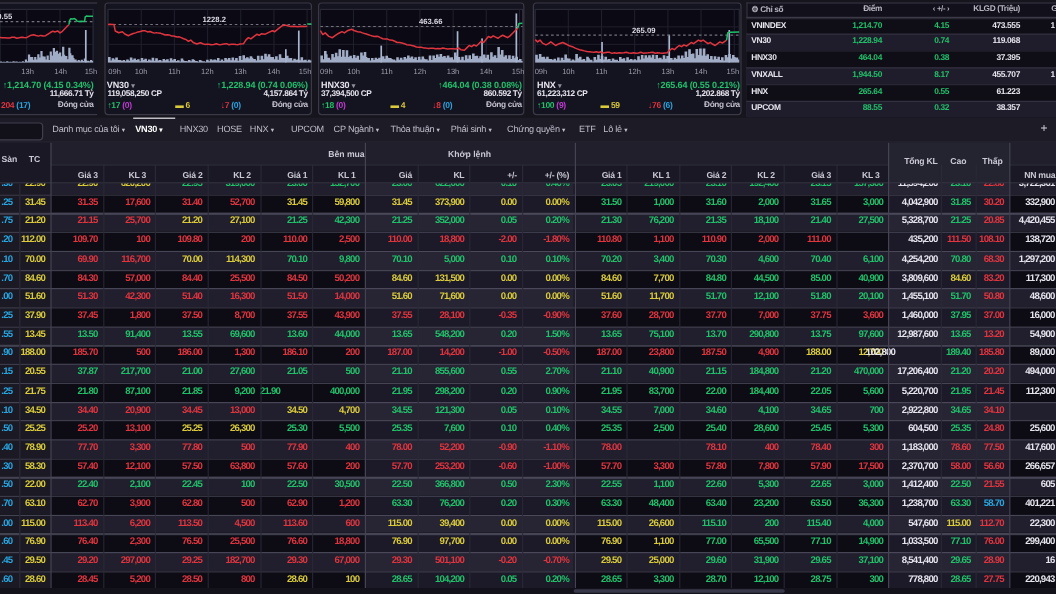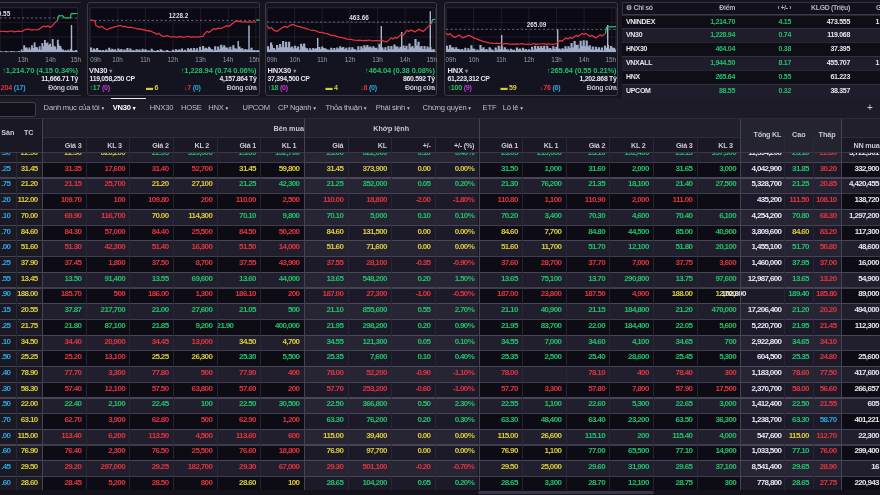--- a/index.html
+++ b/index.html
@@ -527,21 +527,21 @@
         <div style="position:absolute;left:0;top:0;width:880px;height:1.2px;background:rgba(104,102,120,0.55);"></div>
         <div style="position:absolute;left:0.0px;top:0;width:10.3px;height:100%;line-height:13.95px;text-align:right;color:#29a6e0;" class="d">.90</div>
         <div style="position:absolute;left:15.6px;top:0;width:22.0px;height:100%;line-height:13.95px;text-align:right;color:#d9cb3a;" class="d">188.00</div>
         <div style="position:absolute;left:42.0px;top:0;width:39.3px;height:100%;line-height:13.95px;text-align:right;color:#e0353f;" class="d">185.70</div>
         <div style="position:absolute;left:85.7px;top:0;width:39.3px;height:100%;line-height:13.95px;text-align:right;color:#e0353f;" class="d">500</div>
         <div style="position:absolute;left:129.3px;top:0;width:39.2px;height:100%;line-height:13.95px;text-align:right;color:#e0353f;" class="d">186.00</div>
         <div style="position:absolute;left:172.9px;top:0;width:39.3px;height:100%;line-height:13.95px;text-align:right;color:#e0353f;" class="d">1,300</div>
         <div style="position:absolute;left:216.6px;top:0;width:39.3px;height:100%;line-height:13.95px;text-align:right;color:#e0353f;" class="d">186.10</div>
         <div style="position:absolute;left:260.2px;top:0;width:39.2px;height:100%;line-height:13.95px;text-align:right;color:#e0353f;" class="d">200</div>
         <div style="position:absolute;left:303.9px;top:0;width:39.3px;height:100%;line-height:13.95px;text-align:right;color:#e0353f;" class="d">187.00</div>
-        <div style="position:absolute;left:347.6px;top:0;width:39.2px;height:100%;line-height:13.95px;text-align:right;color:#e0353f;" class="d">27,300</div>
+        <div style="position:absolute;left:347.6px;top:0;width:39.2px;height:100%;line-height:13.95px;text-align:right;color:#e0353f;" class="d">14,200</div>
         <div style="position:absolute;left:391.2px;top:0;width:39.2px;height:100%;line-height:13.95px;text-align:right;color:#e0353f;" class="d">-1.00</div>
         <div style="position:absolute;left:434.8px;top:0;width:39.3px;height:100%;line-height:13.95px;text-align:right;color:#e0353f;" class="d">-0.50%</div>
         <div style="position:absolute;left:478.5px;top:0;width:39.2px;height:100%;line-height:13.95px;text-align:right;color:#e0353f;" class="d">187.00</div>
         <div style="position:absolute;left:522.1px;top:0;width:39.2px;height:100%;line-height:13.95px;text-align:right;color:#e0353f;" class="d">23,800</div>
         <div style="position:absolute;left:565.8px;top:0;width:39.2px;height:100%;line-height:13.95px;text-align:right;color:#e0353f;" class="d">187.50</div>
         <div style="position:absolute;left:609.4px;top:0;width:39.3px;height:100%;line-height:13.95px;text-align:right;color:#e0353f;" class="d">4,900</div>
         <div style="position:absolute;left:653.1px;top:0;width:39.2px;height:100%;line-height:13.95px;text-align:right;color:#d9cb3a;" class="d">188.00</div>
         <div style="position:absolute;left:696.8px;top:0;width:39.2px;height:100%;line-height:13.95px;text-align:right;color:#d9cb3a;" class="d">12,700</div>
         <div style="position:absolute;left:705px;top:0;width:40.9px;height:100%;line-height:13.95px;text-align:right;color:#e6e5ee;" class="d">102,800</div>
         <div style="position:absolute;left:784.2px;top:0;width:24.7px;height:100%;line-height:13.95px;text-align:right;color:#21c06a;" class="d">189.40</div>

